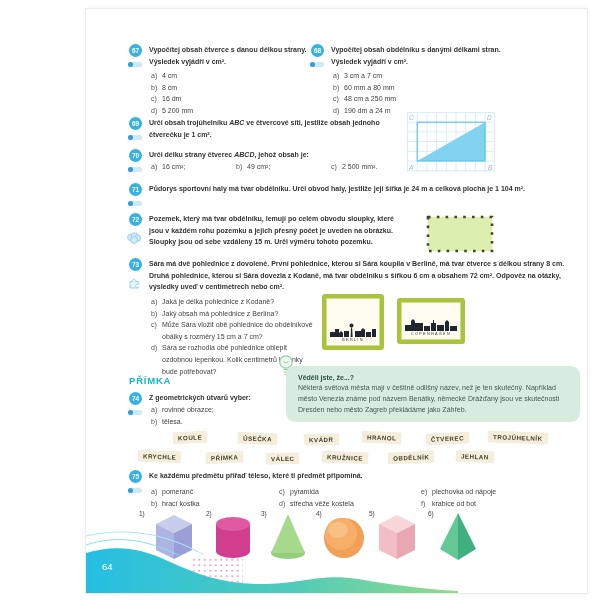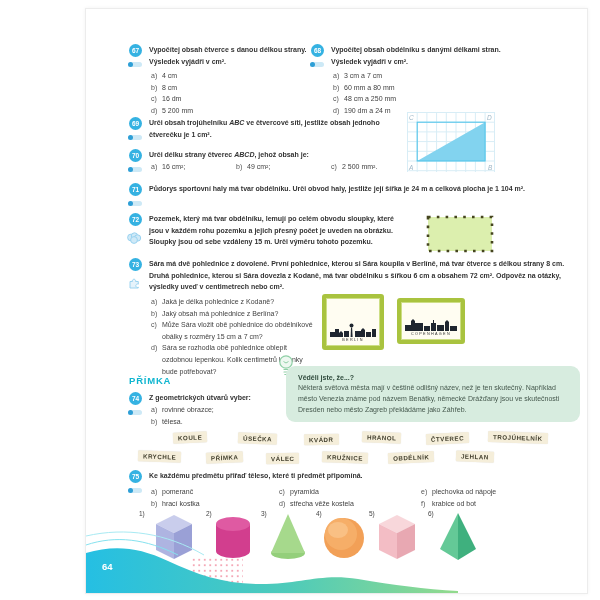--- a/index.html
+++ b/index.html
@@ -23,21 +23,21 @@
   .dyk .t{font-size:7px;font-weight:bold;color:#2f4a3c;margin-bottom:2px;}
   .dyk .x{font-size:7px;color:#45584d;line-height:10.8px;}
   .tag{position:absolute;background:#f5eeda;color:#44412f;font-size:6.2px;font-weight:bold;
        letter-spacing:.5px;padding:2px 5px;border-radius:1px;box-shadow:0 0 1px rgba(0,0,0,.12);}
   .rA{transform:rotate(-2.5deg);} .rB{transform:rotate(2deg);} .rC{transform:rotate(-1deg);}
   .postcard{background:#fffdf2;border:4px solid #a9c33f;border-radius:3px;
             box-shadow:inset 0 0 0 1px #cdde85;display:flex;flex-direction:column;
             align-items:center;justify-content:flex-end;}
   .postcard .cap{font-size:3.8px;letter-spacing:1.3px;color:#333;margin:1px 0 4px 0;}
   .shape-num{font-size:6.5px;color:#444;}
-  .pagenum{font-size:9.5px;font-weight:bold;color:#fff;}
+  .pagenum{font-size:9.5px;font-weight:normal;color:#fff;}
   .dots{background-image:radial-gradient(#f4a7b6 0.9px,rgba(0,0,0,0) 1px);
         background-size:5.5px 5.5px;}
 </style>
 </head>
 <body>
 
 <div class="stage">
 <div class="page">
 
   <div class="abs badge" style="left:43px;top:35px">67</div>

